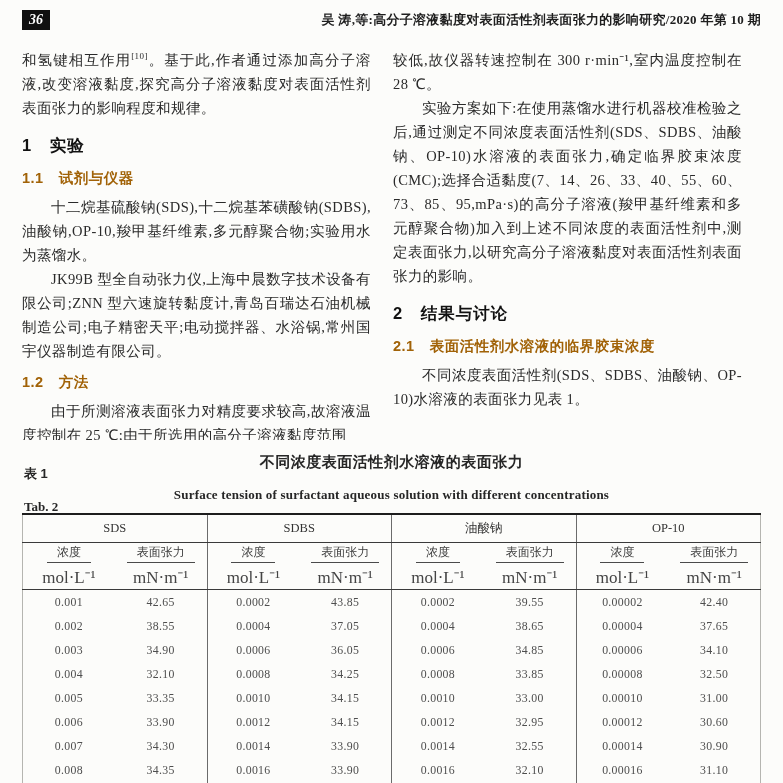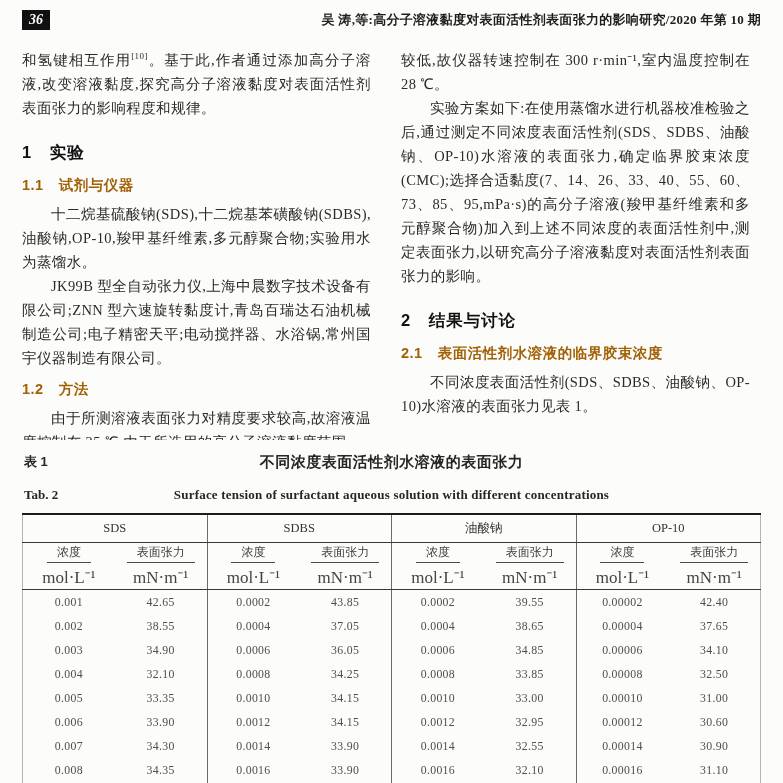--- a/index.html
+++ b/index.html
@@ -7,32 +7,32 @@
     width:783px;height:783px;background:#fcfcfa;color:#262626;
     font-family:"Liberation Serif", serif;overflow:hidden;
   }
   .page{position:relative;width:783px;height:783px;box-sizing:border-box;padding:9px 22px 0 22px;}
   
   .hdr{display:flex;align-items:center;height:22px;}
   .pagenum{background:#101010;color:#fff;font-weight:bold;font-size:14px;
     padding:1px 7px 2px 7px;line-height:17px;font-style:italic;}
   .running{margin-left:auto;font-size:13px;font-weight:bold;letter-spacing:.3px;color:#1e1e1e;}
   
-  .columns{display:flex;gap:30px;margin-top:17px;height:392px;overflow:hidden;}
+  .columns{display:flex;gap:22px;margin-top:17px;height:392px;overflow:hidden;}
   .col{width:349px;font-size:14.5px;line-height:24px;text-align:justify;letter-spacing:.4px;color:#2a2a2a;}
   .col p{margin:0;text-indent:2em;}
   .col p.cont{text-indent:0;}
   sup{font-size:9px;line-height:0;}
   .h-sec{font-family:"Liberation Sans", sans-serif;font-weight:bold;font-size:16.5px;
-    margin:20px 0 9px 0;letter-spacing:1px;color:#111;}
+    margin:13px 0 9px 0;letter-spacing:1px;color:#111;}
   .h-sub{font-family:"Liberation Sans", sans-serif;font-weight:bold;font-size:14.5px;
     margin:7px 0 5px 0;letter-spacing:.5px;color:#a16207;}
   
   .cap{position:relative;height:21px;margin-top:13px;}
-  .cap .cap-label{position:absolute;left:2px;top:0;font-weight:bold;font-size:13px;
+  .cap .cap-label{position:absolute;left:2px;top:12px;font-weight:bold;font-size:13px;
     font-family:"Liberation Sans", sans-serif;}
   .cap .cap-label.en{font-family:"Liberation Serif", serif;}
   .cap .cap-title{text-align:center;font-weight:bold;font-size:15px;
     font-family:"Liberation Sans", sans-serif;letter-spacing:.5px;}
   .cap .cap-title.en{font-family:"Liberation Serif", serif;font-size:13px;letter-spacing:.2px;}
   
   .tblwrap{position:relative;margin-top:5px;}
   table{width:100%;border-collapse:collapse;table-layout:fixed;
     border-top:2px solid #1d1d1d;border-bottom:2px solid #1d1d1d;
     border-left:1px solid #b5b5b0;border-right:1px solid #b5b5b0;}

